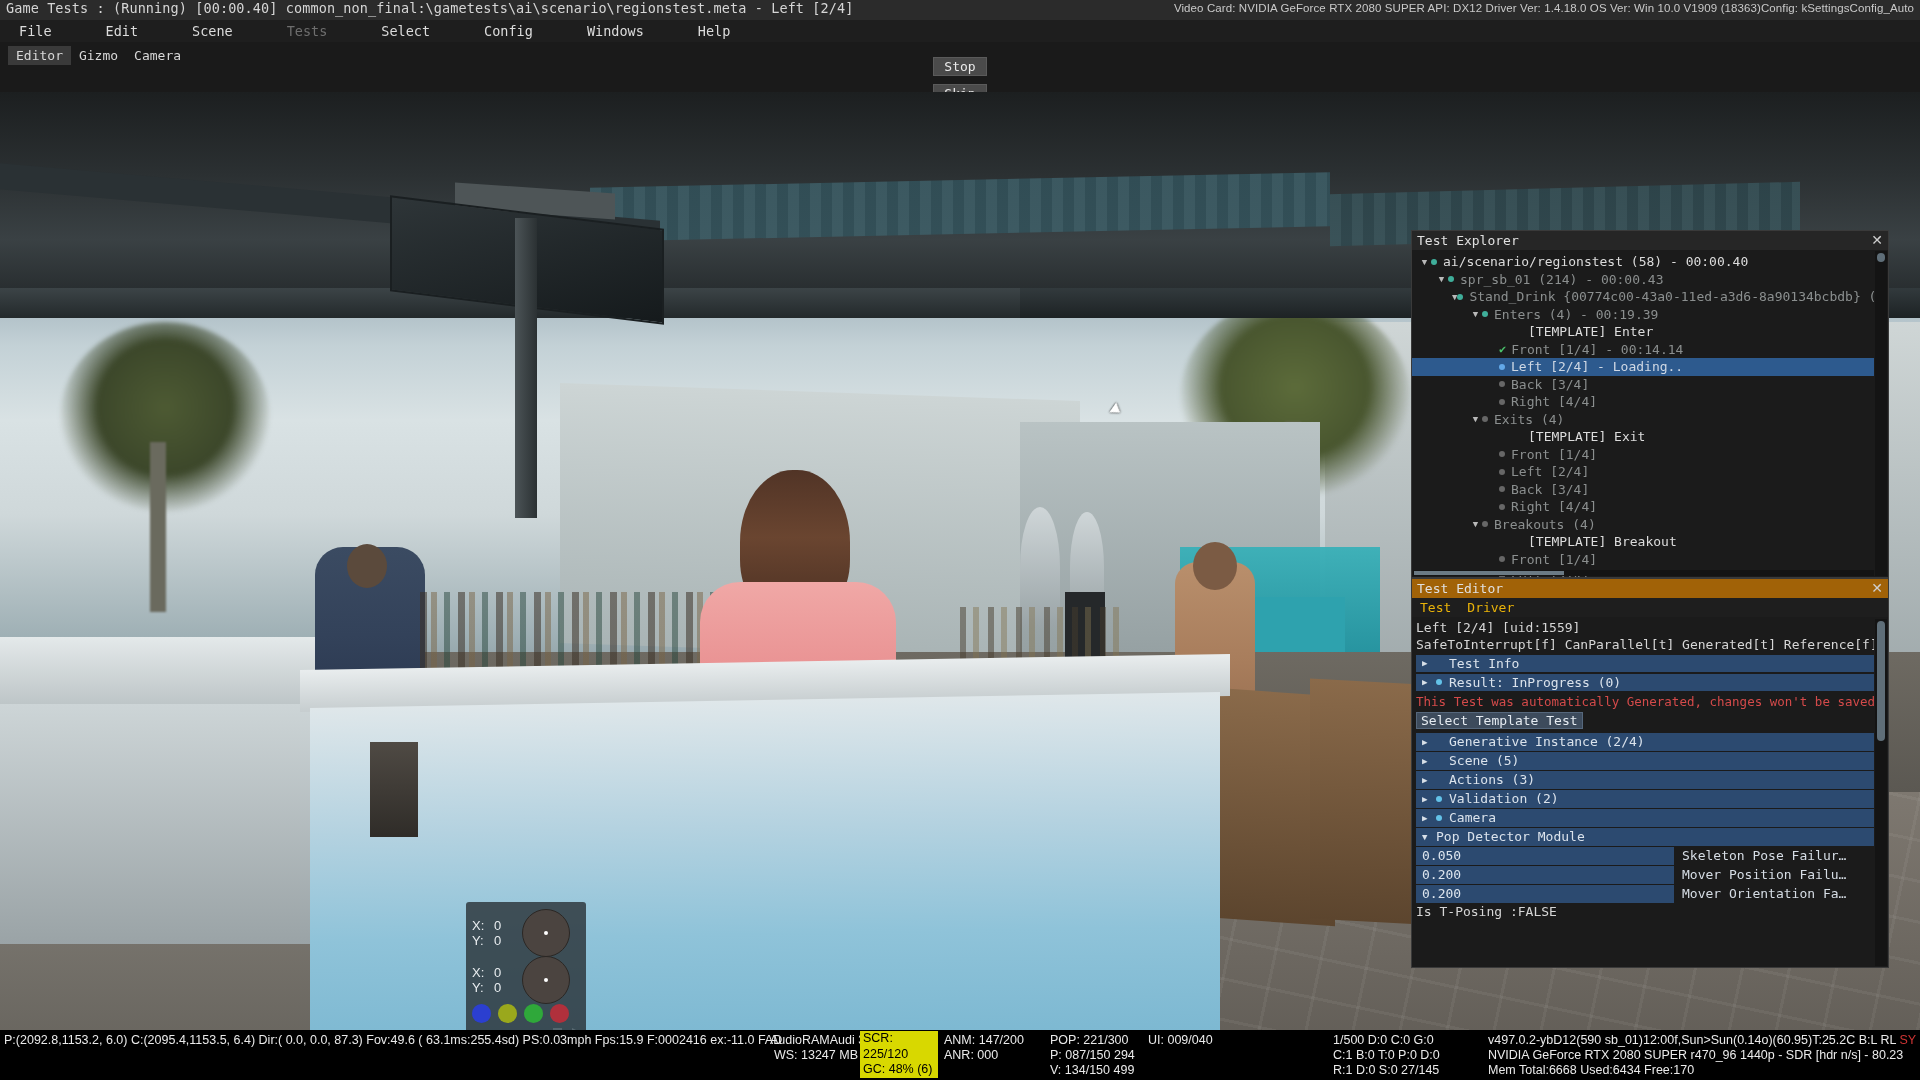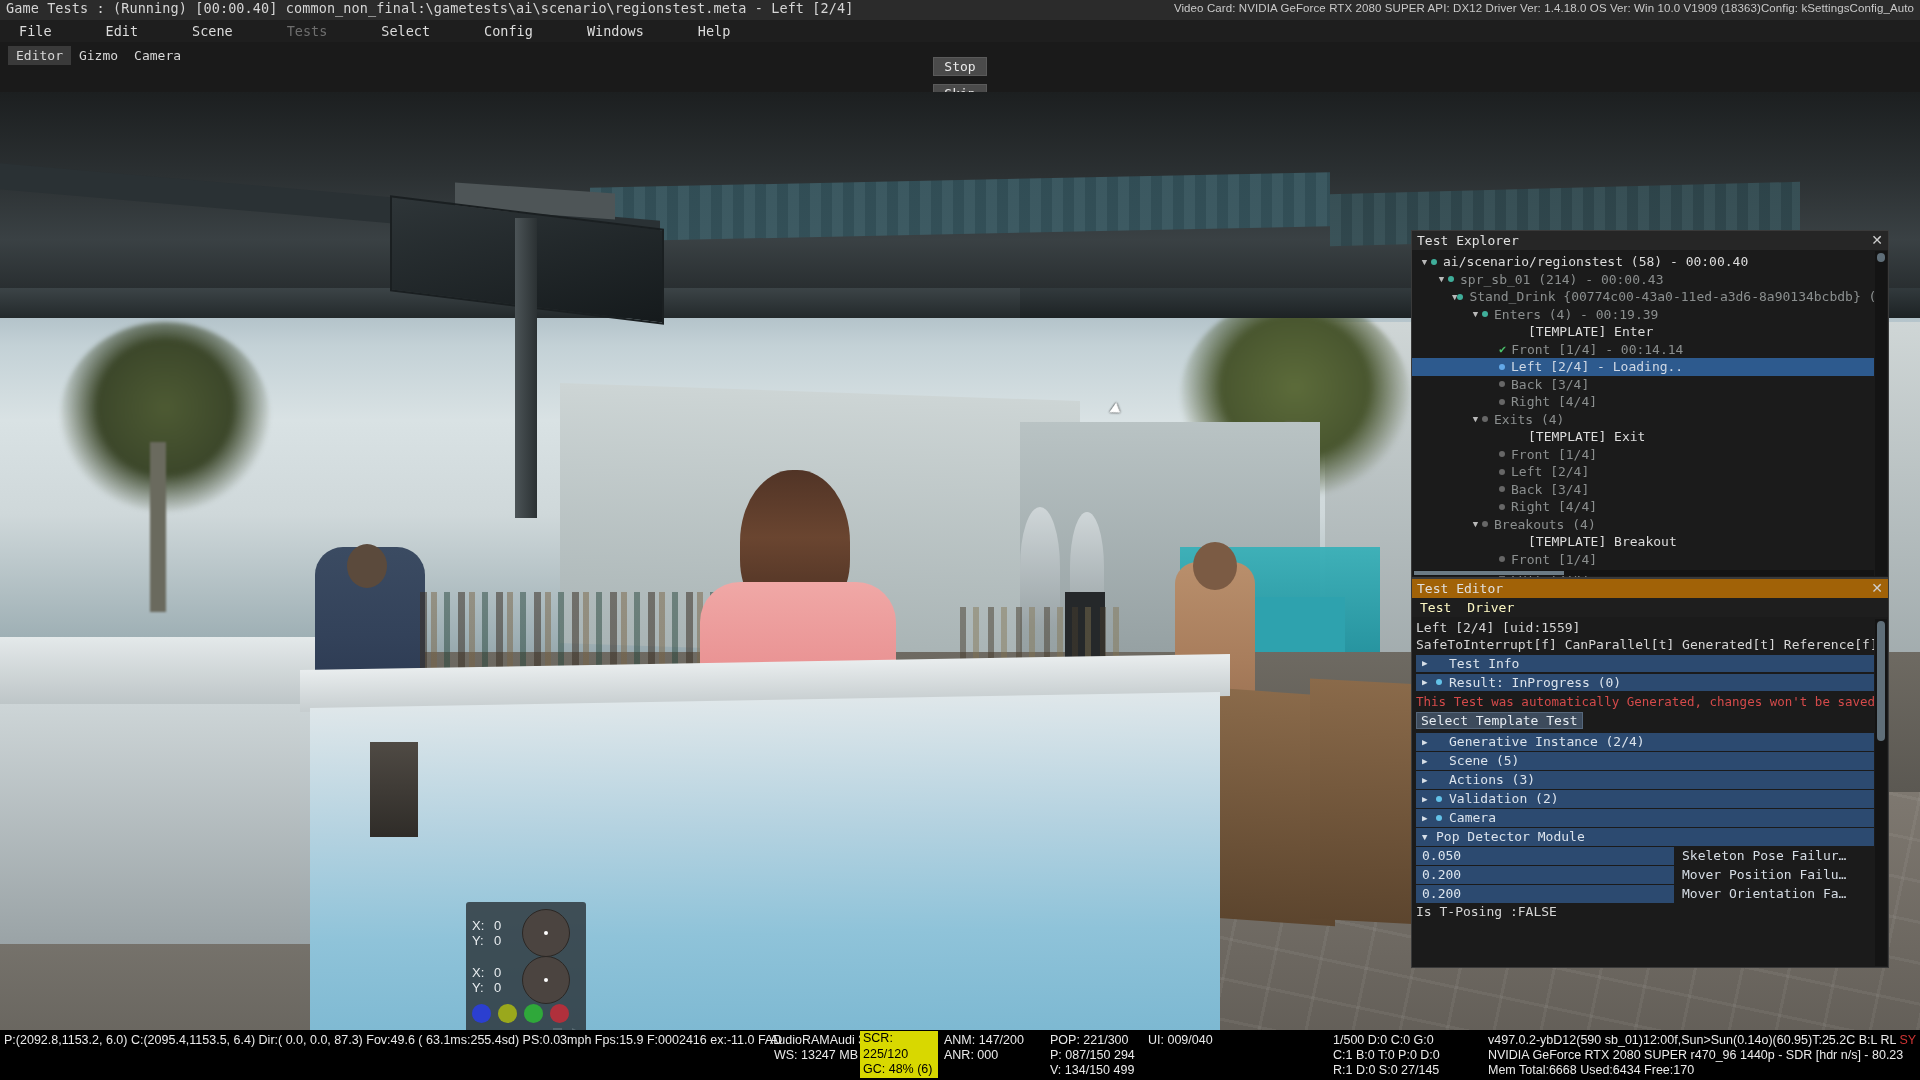--- a/index.html
+++ b/index.html
@@ -305,21 +305,21 @@
   
   #test-editor{
     position:absolute;left:1411px;top:578px;width:478px;height:390px;
     background:#1b1b1b;border:1px solid #3a3a3a;box-sizing:border-box;font-size:13px;
   }
   #test-editor .panel-head{
     height:19px;background:#a16207;display:flex;align-items:center;padding-left:5px;
     color:#e0e0e0;position:relative;
   }
   #test-editor .submenu{
-    height:19px;background:#1e1e1e;display:flex;align-items:center;padding-left:8px;color:#fef9c3;
+    height:19px;background:#1e1e1e;display:flex;align-items:center;padding-left:8px;color:#eab308;
   }
   #test-editor .submenu span{margin-right:16px;}
   #test-editor .body{
     position:absolute;left:0;top:38px;right:14px;bottom:0;overflow:hidden;padding:3px 0 0 4px;
   }
   .te-line{color:#d6d6d6;font-size:13px;line-height:16.5px;white-space:nowrap;}
   .te-warn{color:#d44a4a;font-size:12.5px;line-height:17px;white-space:nowrap;}
   .te-tmpl-btn{
     display:inline-block;background:#3d4b5c;color:#e6ecf2;font-size:13px;
     padding:0 4px;margin:2px 0 3px 0;border:1px solid #55677c;

